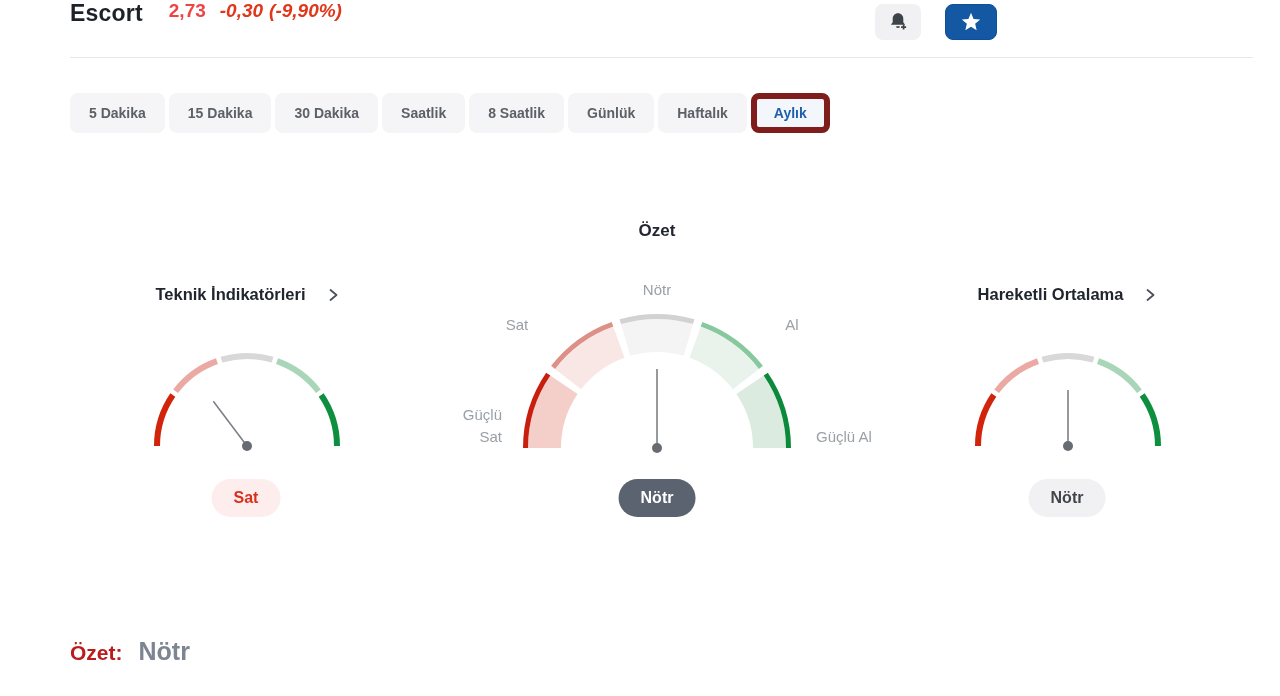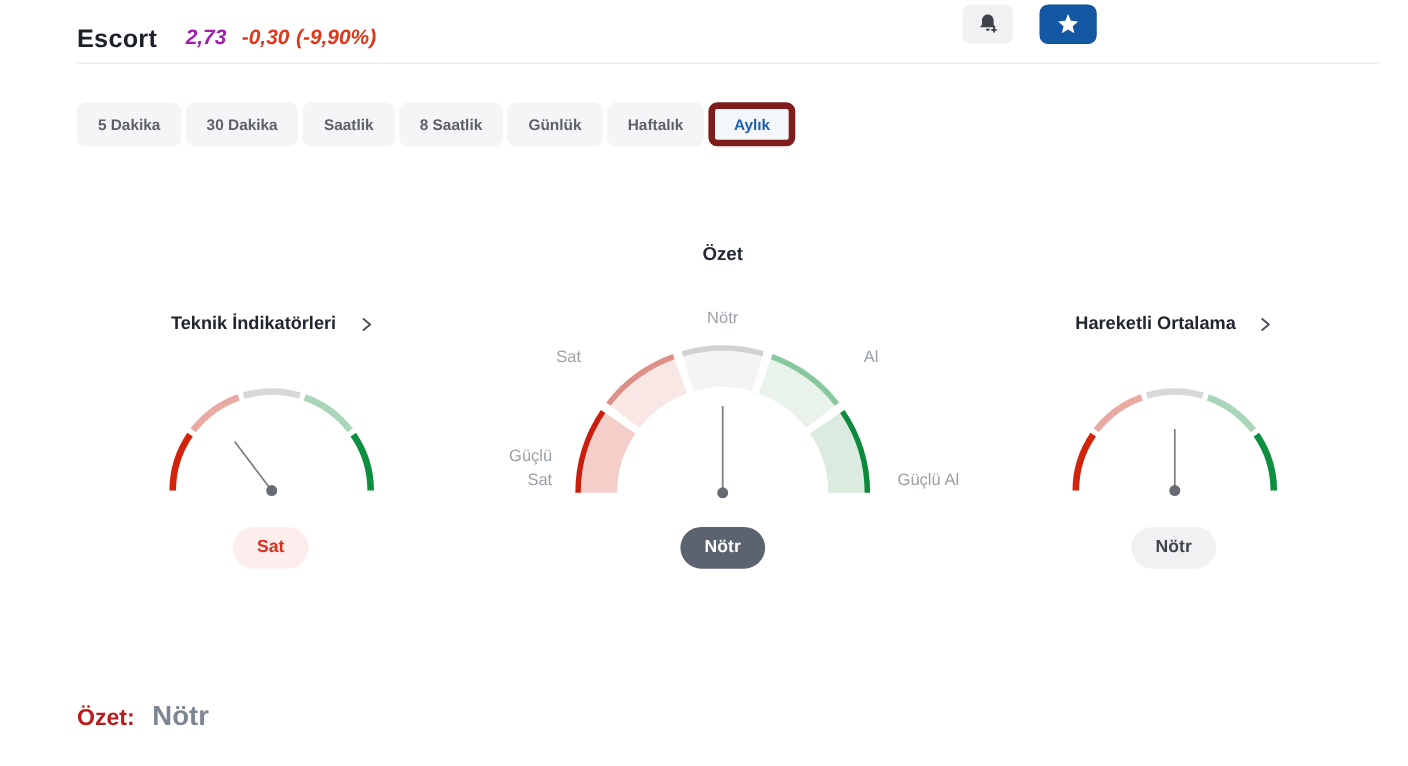--- a/index.html
+++ b/index.html
@@ -2,23 +2,23 @@
 <html><head>
 <meta charset="utf-8">
 <style>
   html,body{margin:0;padding:0;background:#fff;}
   body{
     position:relative;width:1280px;height:696px;overflow:hidden;
     font-family:"Liberation Sans","DejaVu Sans",sans-serif;
     -webkit-font-smoothing:antialiased;color:#1e222a;
   }
   
-  .hdr{position:absolute;top:0;left:0;width:1033px;height:50px;display:flex;align-items:center;padding-top:20px;box-sizing:border-box;}
+  .hdr{position:absolute;top:0;left:0;width:1033px;height:50px;display:flex;padding-top:0;box-sizing:border-box;}
   .hdr .sym{font-size:23px;font-weight:700;color:#1d2128;margin-left:70px;letter-spacing:.2px;}
-  .hdr .price{font-size:19px;font-weight:700;color:#a21caf;margin-left:26px;font-style:italic;}
+  .hdr .price{font-size:19px;font-weight:700;color:#ef4444;margin-left:26px;}
   .hdr .chg{font-size:19px;font-weight:700;color:#e0361a;margin-left:14px;font-style:italic;}
   .hdr .chg span{margin-right:6px;}
   .hdr-actions{position:absolute;right:36px;top:4px;display:flex;gap:24px;}
   .icon-btn{width:46px;height:36px;border:none;border-radius:8px;background:#f1f1f3;display:flex;align-items:center;justify-content:center;cursor:pointer;padding:0;}
   .fav-btn{width:52px;height:36px;border:1px solid #0f4f97;border-radius:8px;display:flex;align-items:center;justify-content:center;cursor:pointer;padding:0;}
   .divider{position:absolute;top:57px;left:70px;width:1183px;height:1px;background:#e7e7e9;}
   
   .tabs{position:absolute;top:93px;left:70px;display:flex;gap:4px;}
   .tab{height:40px;padding:0 19px;border:none;border-radius:8px;background:#f5f5f7;
        font-family:inherit;font-size:14px;font-weight:700;color:#5c6168;cursor:pointer;}
@@ -56,20 +56,21 @@
       <svg width="22" height="22" viewBox="0 0 24 24">
         <path d="M12 17.27L18.18 21l-1.64-7.03L22 9.24l-7.19-.61L12 2 9.19 8.63 2 9.24l5.46 4.73L5.82 21z" fill="#ffffff"></path>
       </svg>
     </button>
   </div>
 </header>
 <div class="divider"></div>
 
 <nav class="tabs" id="tabs">
     <button class="tab">5 Dakika</button>
+    <button class="tab">15 Dakika</button>
     <button class="tab">30 Dakika</button>
     <button class="tab">Saatlik</button>
     <button class="tab">8 Saatlik</button>
     <button class="tab">Günlük</button>
     <button class="tab">Haftalık</button>
     <button class="tab selected">Aylık</button>
   </nav>
 
 <div class="center-title">Özet</div>
 

